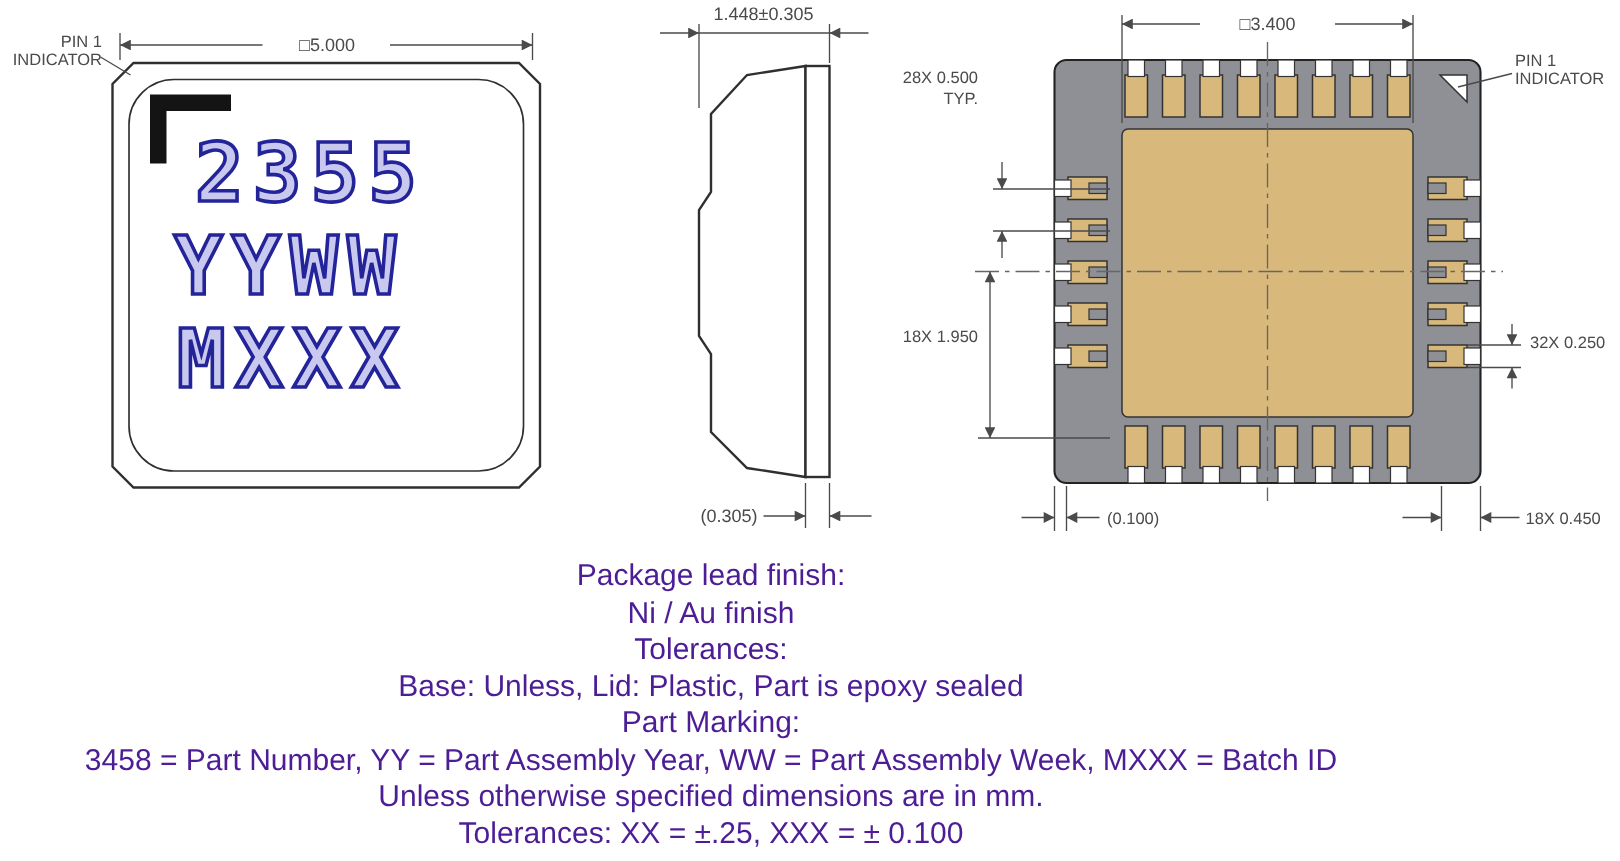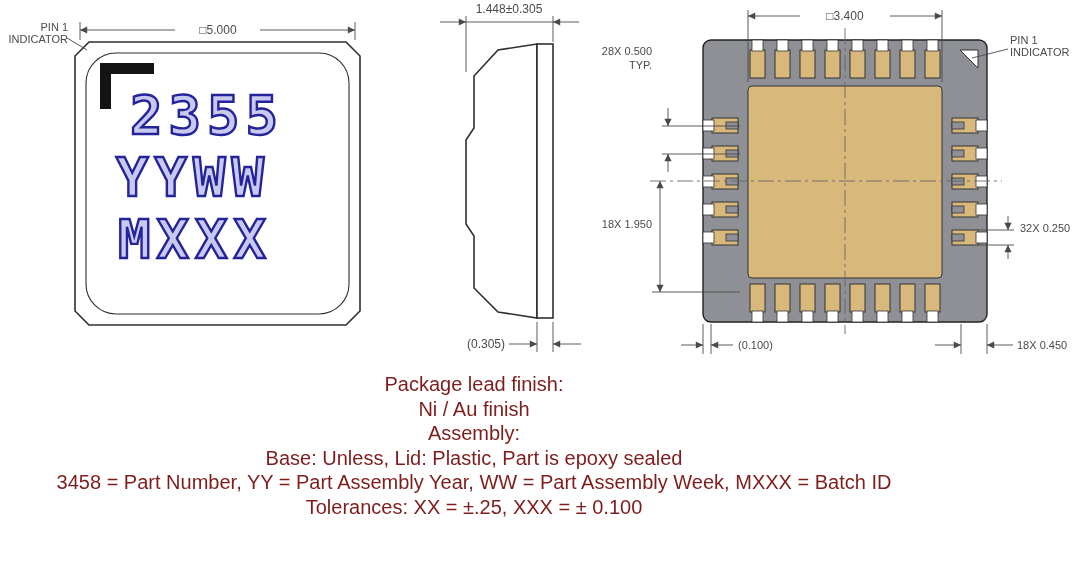--- a/index.html
+++ b/index.html
@@ -13,21 +13,21 @@
   .dimtxt-sm{font-family:"Liberation Sans",sans-serif;font-size:11px;fill:var(--dim-color);}
   .cl{fill:none;stroke:#666;stroke-width:0.9;stroke-dasharray:16 4 3 4;}
   .mark{font-family:"DejaVu Sans Mono",monospace;font-weight:bold;font-size:54px;
         letter-spacing:6px;fill:var(--marking-fill);stroke:var(--marking-blue);stroke-width:2.4;}
   .body{fill:var(--body-gray);stroke:#222;stroke-width:1.4;}
   .pad{fill:var(--pad-gold);stroke:#333;stroke-width:1;}
   .lead{fill:var(--pad-gold);stroke:#333;stroke-width:1;}
   .notch{fill:#ffffff;stroke:#333;stroke-width:0.8;}
   .gnotch{fill:var(--body-gray);stroke:#333;stroke-width:0.8;}
   #notes{position:absolute;left:0;top:372px;width:948px;text-align:center;
-         font-size:20px;line-height:24.5px;color:#7f1d1d;}
+         font-size:20px;line-height:24.5px;color:#4c1d95;}
 </style>
 </head>
 <body>
 
 <div id="canvas">
 
 <svg width="1080" height="366" viewBox="0 0 1080 366">
   <defs>
     <marker id="arr" viewBox="0 0 10 10" refX="10" refY="5" markerWidth="10" markerHeight="8" orient="auto">
       <path d="M0,0 L10,5 L0,10 Z" fill="#4a4a4a"></path>
@@ -192,19 +192,21 @@
 
     <text class="dimtxt-sm" x="1010" y="44" text-anchor="start">PIN 1</text>
     <text class="dimtxt-sm" x="1010" y="56" text-anchor="start">INDICATOR</text>
     <line class="dim" x1="1008" y1="49" x2="972" y2="58"></line>
   </g>
 </svg>
 
 <div id="notes">
   <div>Package lead finish:</div>
   <div>Ni / Au finish</div>
-  <div>Assembly:</div>
+  <div>Tolerances:</div>
   <div>Base: Unless, Lid: Plastic, Part is epoxy sealed</div>
+  <div>Part Marking:</div>
   <div>3458 = Part Number, YY = Part Assembly Year, WW = Part Assembly Week, MXXX = Batch ID</div>
+  <div>Unless otherwise specified dimensions are in mm.</div>
   <div>Tolerances: XX = ±.25, XXX = ± 0.100</div>
 </div>
 
 </div>
 
 </body></html>

